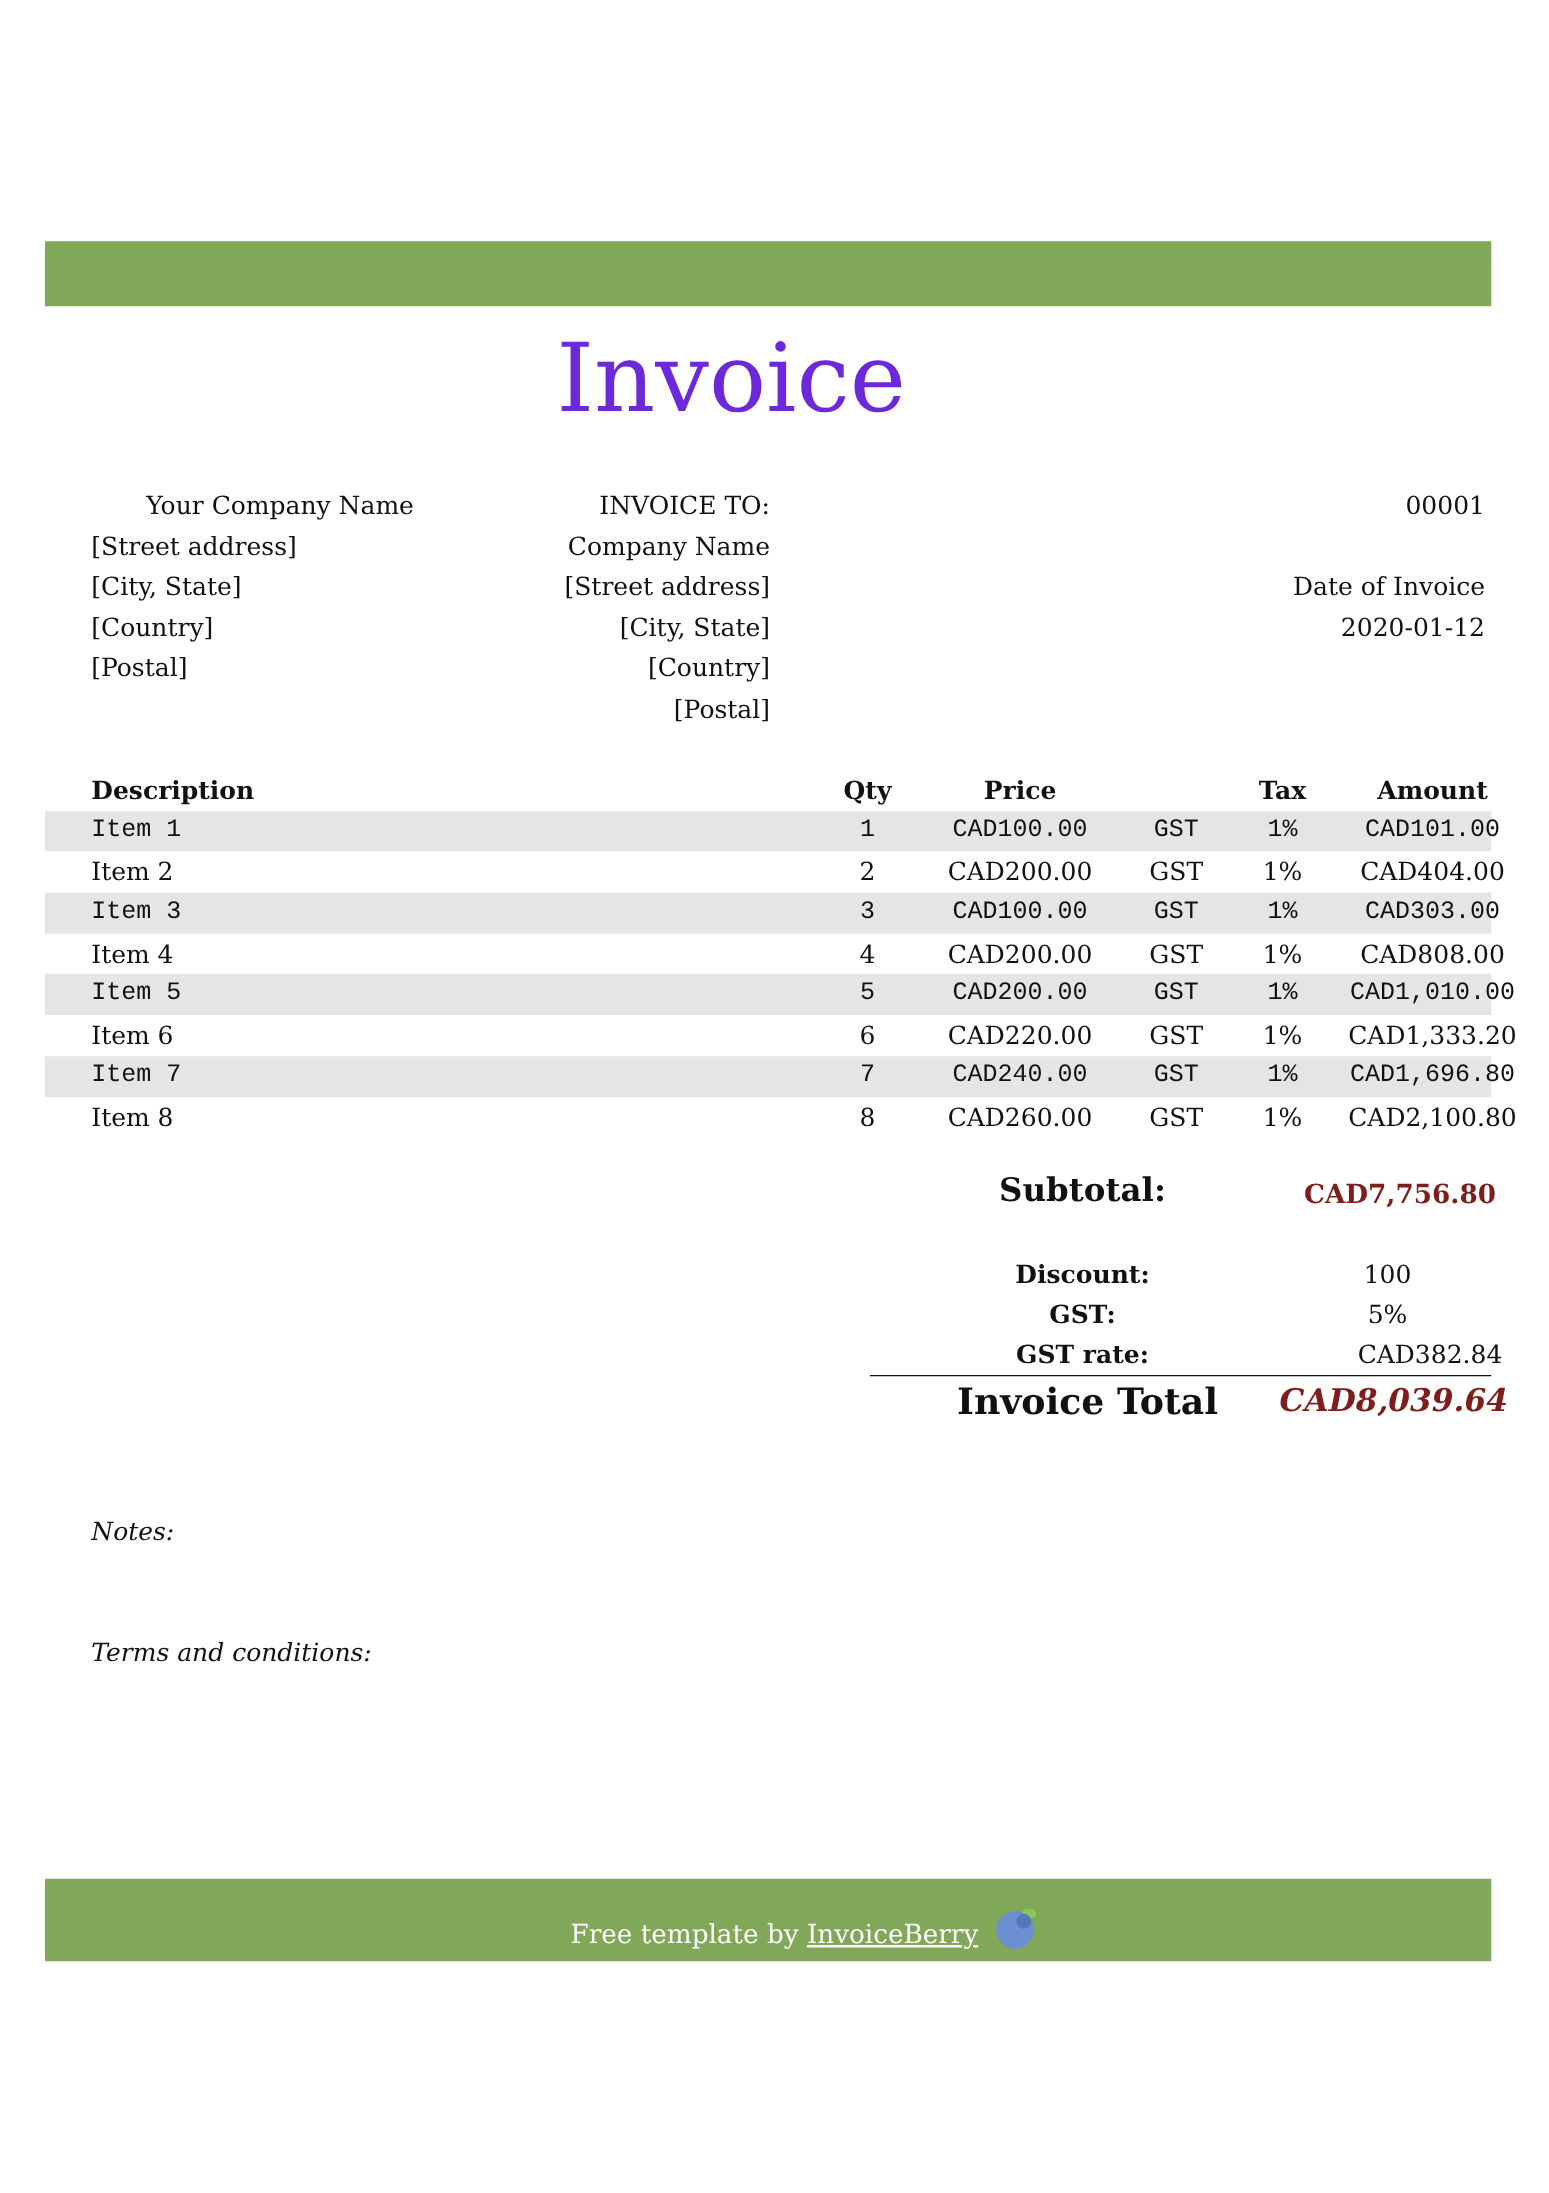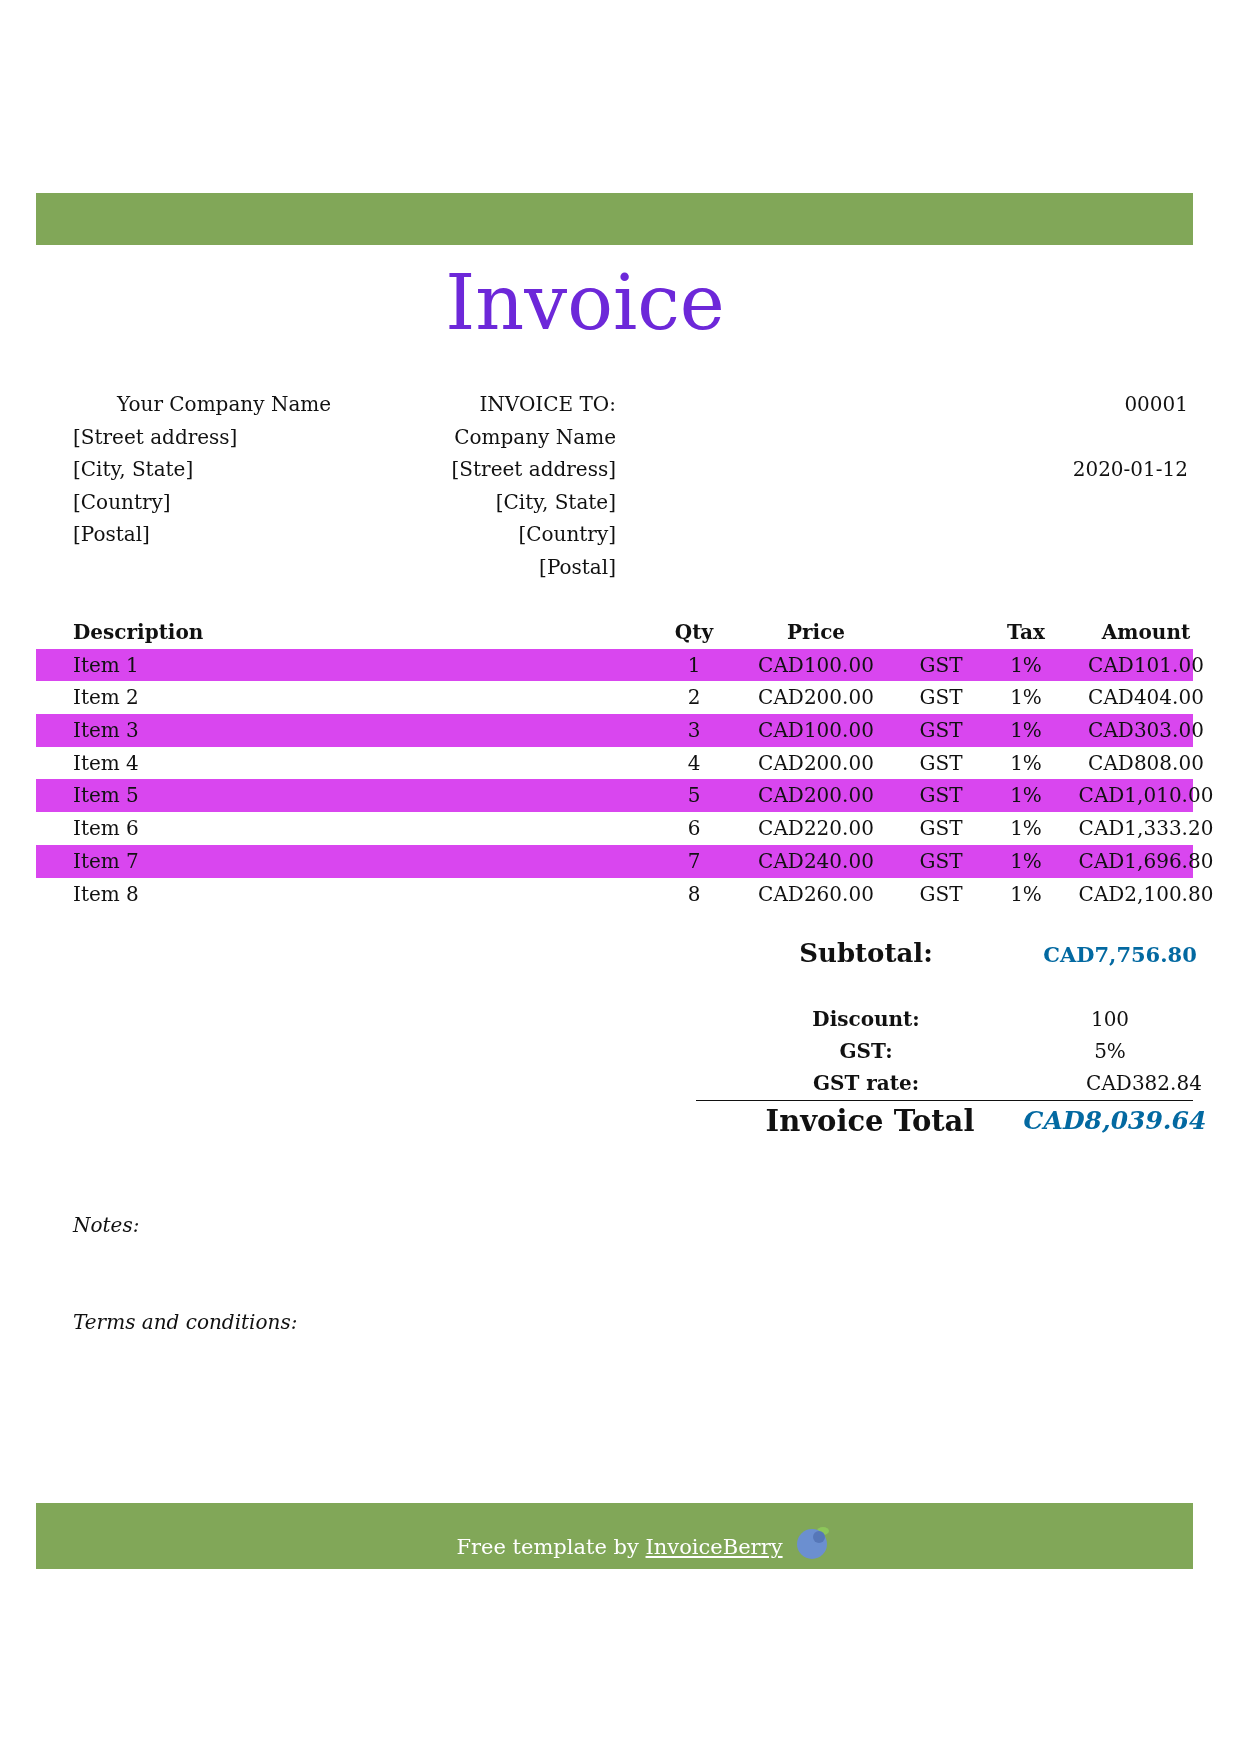--- a/index.html
+++ b/index.html
@@ -7,32 +7,32 @@
     .abs { position: absolute; }
     .top-bar { left: 36px; top: 193px; width: 1157px; height: 52px; background: #81a758; }
     .title { left: 0; width: 1170px; top: 258px; text-align: center; font-size: 76px; color: #6d28d9; font-family: "DejaVu Serif", serif; line-height: 90px; }
     .line { font-size: 20px; line-height: 32.5px; white-space: nowrap; }
     .bold { font-weight: normal; margin-left: 44px; }
     .from { left: 73px; top: 388px; }
     .to { left: 400px; width: 216px; top: 388px; text-align: right; }
     .meta { left: 900px; width: 288px; top: 388px; text-align: right; }
     .table { left: 36px; top: 616px; width: 1157px; }
     .row { position: relative; height: 32.7px; font-size: 20px; line-height: 32.7px; }
-    .row.shaded { background: #d946ef; }
+    .row.shaded { background: #e5e5e5; font-family: Liberation Mono, monospace; }
     .row > span { position: absolute; top: 0; white-space: nowrap; }
     .c-desc { left: 37px; }
     .c-qty { left: 620px; width: 76px; text-align: center; }
     .c-price { left: 700px; width: 160px; text-align: center; }
     .c-taxname { left: 862px; width: 86px; text-align: center; }
     .c-tax { left: 945px; width: 90px; text-align: center; }
     .c-amount { left: 1030px; width: 160px; text-align: center; }
     .header-row { font-weight: bold; }
     .summary-label { text-align: center; font-weight: bold; white-space: nowrap; }
     .summary-value { text-align: center; white-space: nowrap; }
-    .green { color: #0369a1; font-weight: bold; }
+    .green { color: #7f1d1d; font-weight: bold; }
     .total-rule { left: 696px; top: 1100px; width: 497px; height: 0; border-top: 1.5px solid #111; }
     .notes { left: 73px; font-size: 20px; font-style: italic; }
     .footer-bar { left: 36px; top: 1503px; width: 1157px; height: 66px; background: #81a758; }
     .footer-text { left: 0; width: 1239px; top: 1535px; text-align: center; color: #ffffff; font-size: 21px; white-space: nowrap; }
     .footer-link { color: #ffffff; text-decoration: underline; }
     .berry { left: 795px; top: 1525px; width: 36px; height: 36px; }
   </style>
 </head>
 <body>
 
@@ -53,20 +53,21 @@
   <div class="line">Company Name</div>
   <div class="line">[Street address]</div>
   <div class="line">[City, State]</div>
   <div class="line">[Country]</div>
   <div class="line">[Postal]</div>
 </div>
 
 <div class="abs meta">
   <div class="line">00001</div>
   <div class="line">&nbsp;</div>
+  <div class="line bold">Date of Invoice</div>
   <div class="line">2020-01-12</div>
 </div>
 
 <div class="abs table">
   <div class="row header-row">
     <span class="c-desc">Description</span>
     <span class="c-qty">Qty</span>
     <span class="c-price">Price</span>
     <span class="c-taxname"></span>
     <span class="c-tax">Tax</span>

